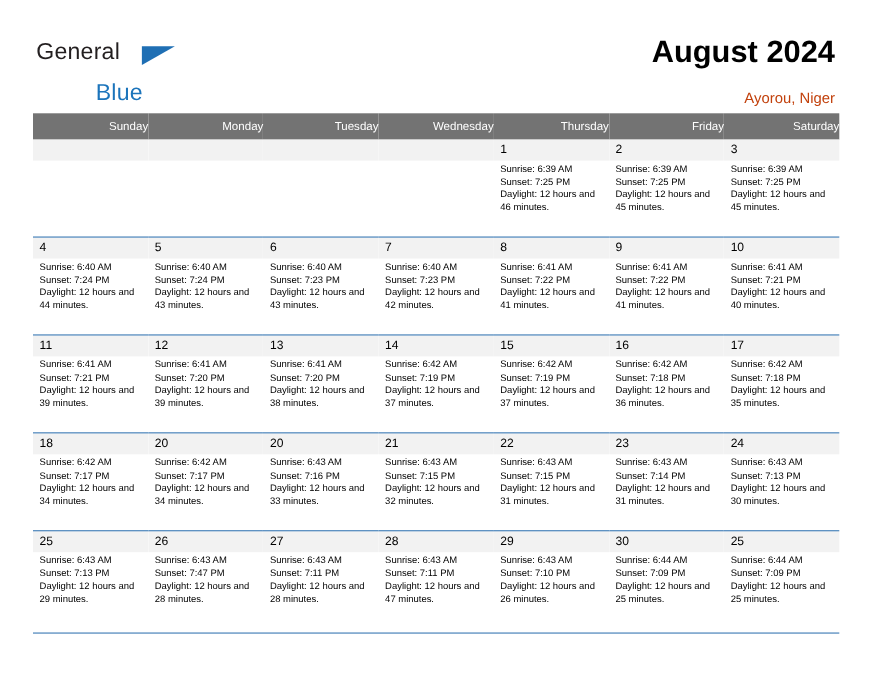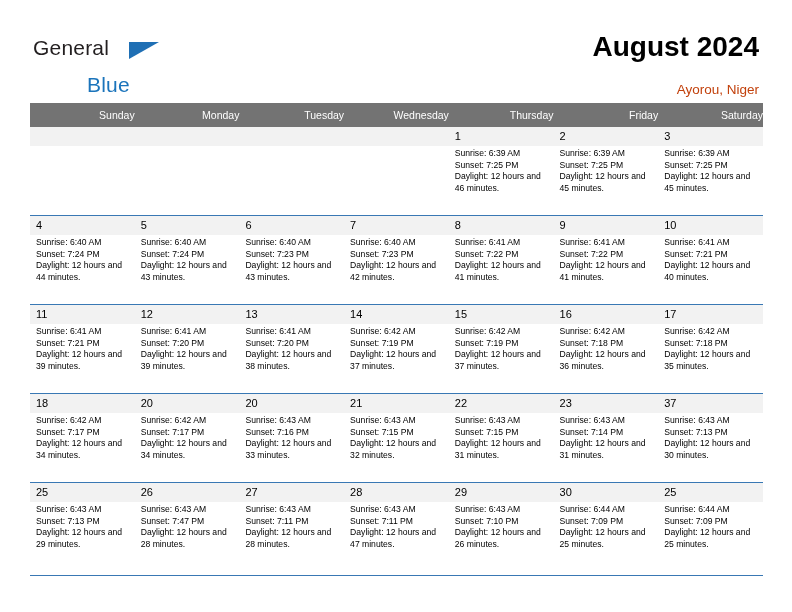--- a/index.html
+++ b/index.html
@@ -386,21 +386,21 @@
         </td>
         <td>
           <span class="daynum">23</span>
           <div class="info">
             <div>Sunrise: 6:43 AM</div>
             <div>Sunset: 7:14 PM</div>
             <div class="dl">Daylight: 12 hours and 31 minutes.</div>
           </div>
         </td>
         <td>
-          <span class="daynum">37</span>
+          <span class="daynum">24</span>
           <div class="info">
             <div>Sunrise: 6:43 AM</div>
             <div>Sunset: 7:13 PM</div>
             <div class="dl">Daylight: 12 hours and 30 minutes.</div>
           </div>
         </td>
       </tr>
 
       <tr class="week">
         <td>

